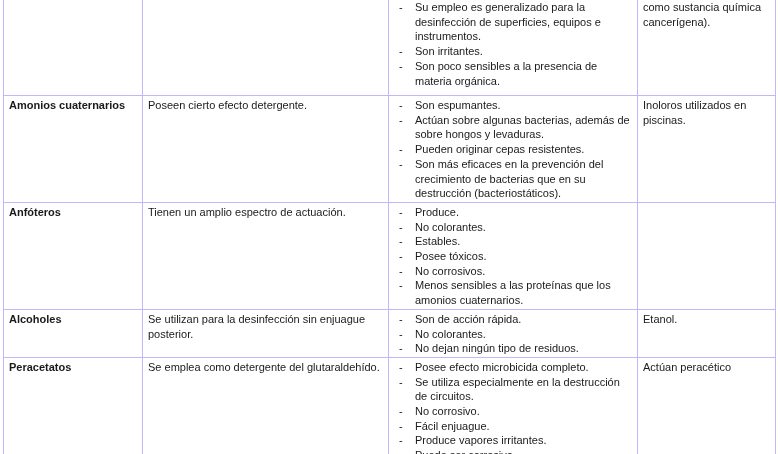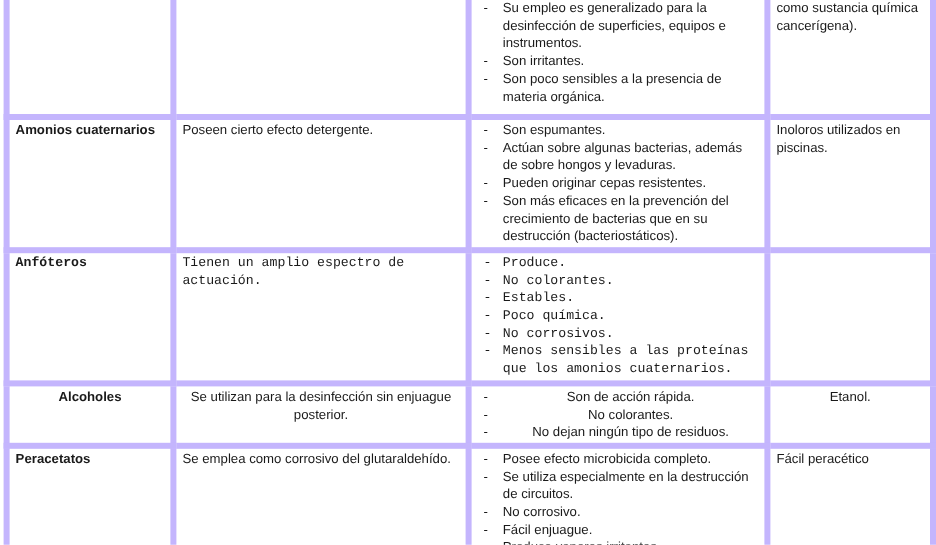--- a/index.html
+++ b/index.html
@@ -1,32 +1,32 @@
 <!DOCTYPE html>
 <html><head>
 <meta charset="utf-8">
 <style>
   html, body { margin:0; padding:0; background:#ffffff; }
   body { width:780px; height:454px; overflow:hidden; position:relative;
          font-family:"Liberation Sans", sans-serif; color:#1a1a1a; }
   .tbl { position:absolute; left:3px; top:-10px; width:772px;
          border-collapse:collapse; table-layout:fixed; font-size:11px; line-height:14.7px; }
-  .tbl td { border:5px solid #c4b5fd; vertical-align:top; padding:2px 5px 1px 5px; }
+  .tbl td { border:1px solid #c4b5fd; vertical-align:top; padding:2px 5px 1px 5px; }
   .tbl col.c1 { width:139px; }
   .tbl col.c2 { width:246px; }
   .tbl col.c3 { width:249px; }
   .tbl col.c4 { width:138px; }
   .name { font-weight:bold; }
   ul.dash { list-style:none; margin:0; padding:0; }
   ul.dash li { position:relative; padding-left:21px; }
   ul.dash li .d { position:absolute; left:5px; top:0; }
   .r0 td { border-top:none; height:94px; }
   .r1 td { height:102px; }
-  .r2 td { height:102px;font-family:Liberation Mono, monospace; }
-  .r3 td { height:42px;text-align:center; }
+  .r2 td { height:102px; }
+  .r3 td { height:42px; }
   .r4 td { height:102px; }
 </style>
 </head>
 <body>
 
 <table class="tbl">
   <colgroup>
       <col class="c1">
       <col class="c2">
       <col class="c3">
@@ -62,21 +62,21 @@
     </tr>
 
     <tr class="r2">
       <td><span class="name">Anfóteros</span></td>
       <td><span>Tienen un amplio espectro de actuación.</span></td>
       <td>
         <ul class="dash">
           <li><span class="d">-</span><span>Produce.</span></li>
           <li><span class="d">-</span><span>No colorantes.</span></li>
           <li><span class="d">-</span><span>Estables.</span></li>
-          <li><span class="d">-</span><span>Poco química.</span></li>
+          <li><span class="d">-</span><span>Posee tóxicos.</span></li>
           <li><span class="d">-</span><span>No corrosivos.</span></li>
           <li><span class="d">-</span><span>Menos sensibles a las proteínas que los amonios cuaternarios.</span></li>
         </ul>
       </td>
       <td><span></span></td>
     </tr>
 
     <tr class="r3">
       <td><span class="name">Alcoholes</span></td>
       <td><span>Se utilizan para la desinfección sin enjuague posterior.</span></td>
@@ -85,27 +85,27 @@
           <li><span class="d">-</span><span>Son de acción rápida.</span></li>
           <li><span class="d">-</span><span>No colorantes.</span></li>
           <li><span class="d">-</span><span>No dejan ningún tipo de residuos.</span></li>
         </ul>
       </td>
       <td><span>Etanol.</span></td>
     </tr>
 
     <tr class="r4">
       <td><span class="name">Peracetatos</span></td>
-      <td><span>Se emplea como corrosivo del glutaraldehído.</span></td>
+      <td><span>Se emplea como detergente del glutaraldehído.</span></td>
       <td>
         <ul class="dash">
           <li><span class="d">-</span><span>Posee efecto microbicida completo.</span></li>
           <li><span class="d">-</span><span>Se utiliza especialmente en la destrucción de circuitos.</span></li>
           <li><span class="d">-</span><span>No corrosivo.</span></li>
           <li><span class="d">-</span><span>Fácil enjuague.</span></li>
           <li><span class="d">-</span><span>Produce vapores irritantes.</span></li>
           <li><span class="d">-</span><span>Puede ser corrosivo.</span></li>
         </ul>
       </td>
-      <td><span>Fácil peracético</span></td>
+      <td><span>Actúan peracético</span></td>
     </tr>
   </tbody>
 </table>
 
 </body></html>

